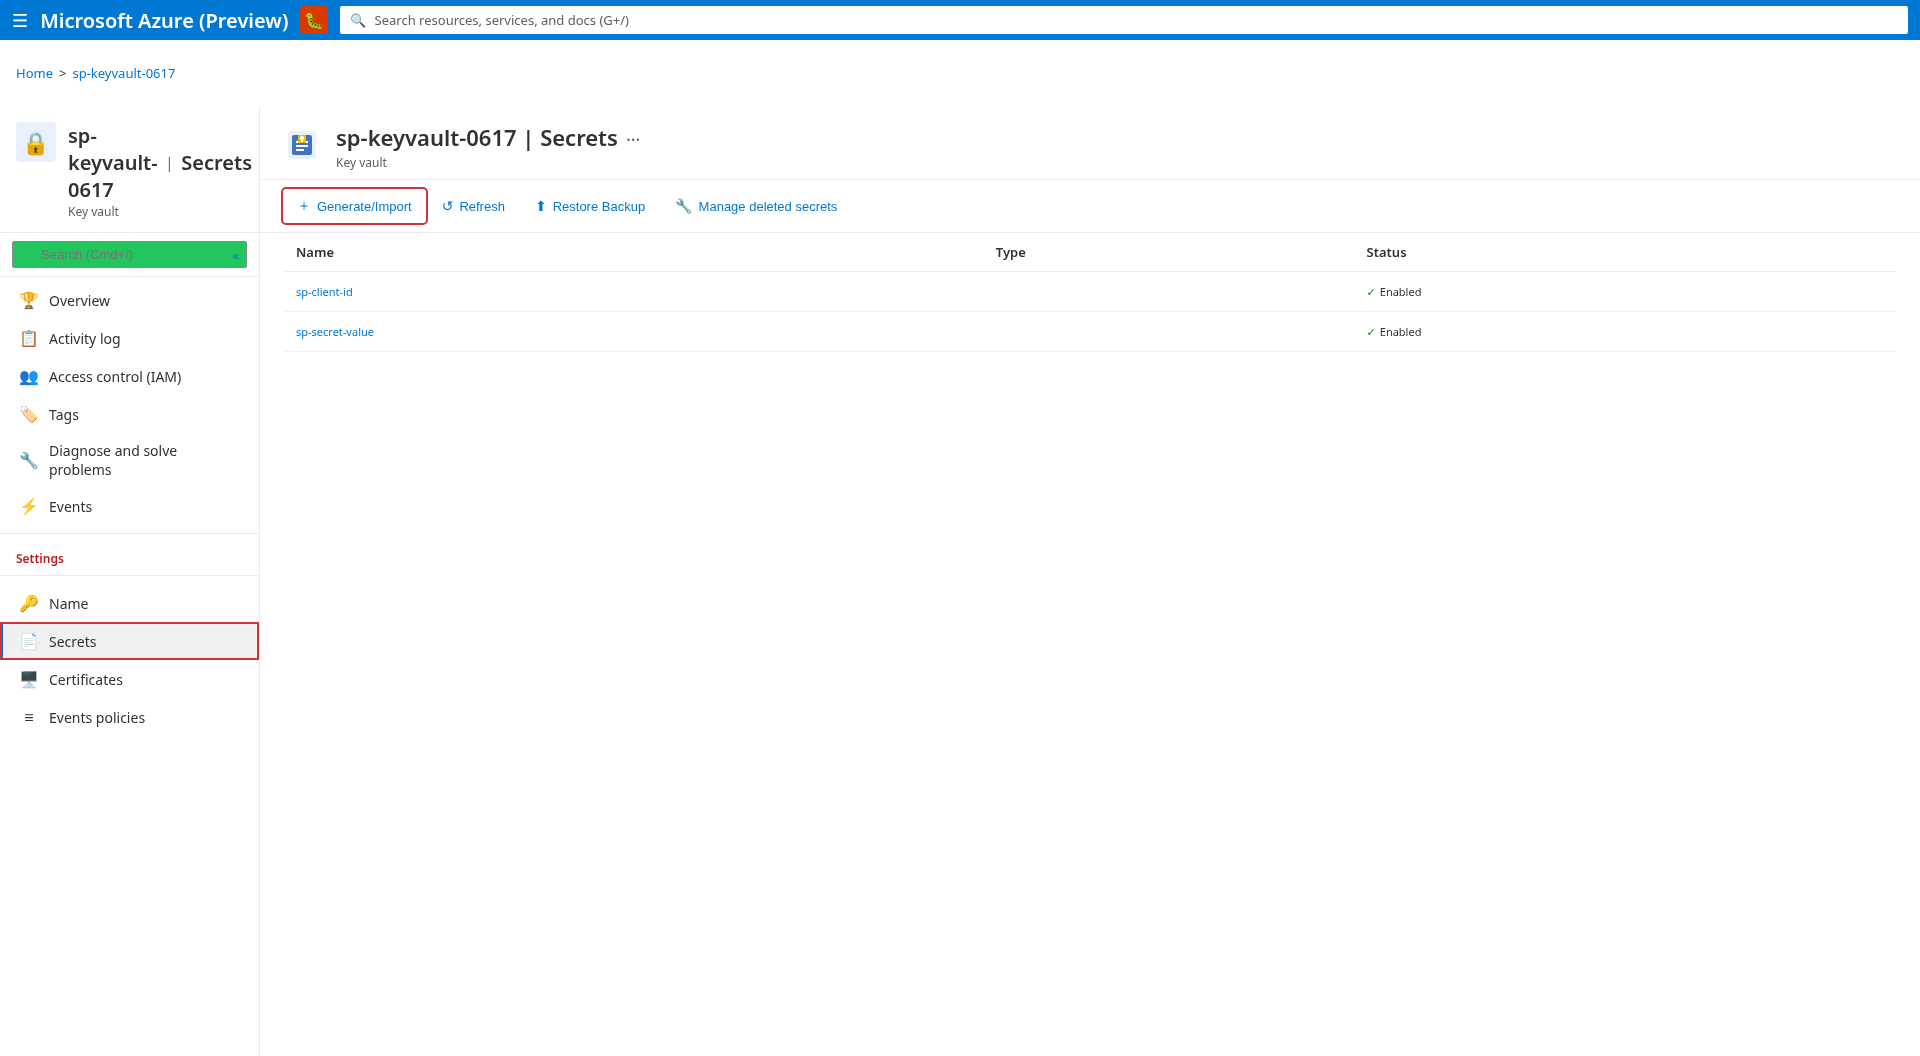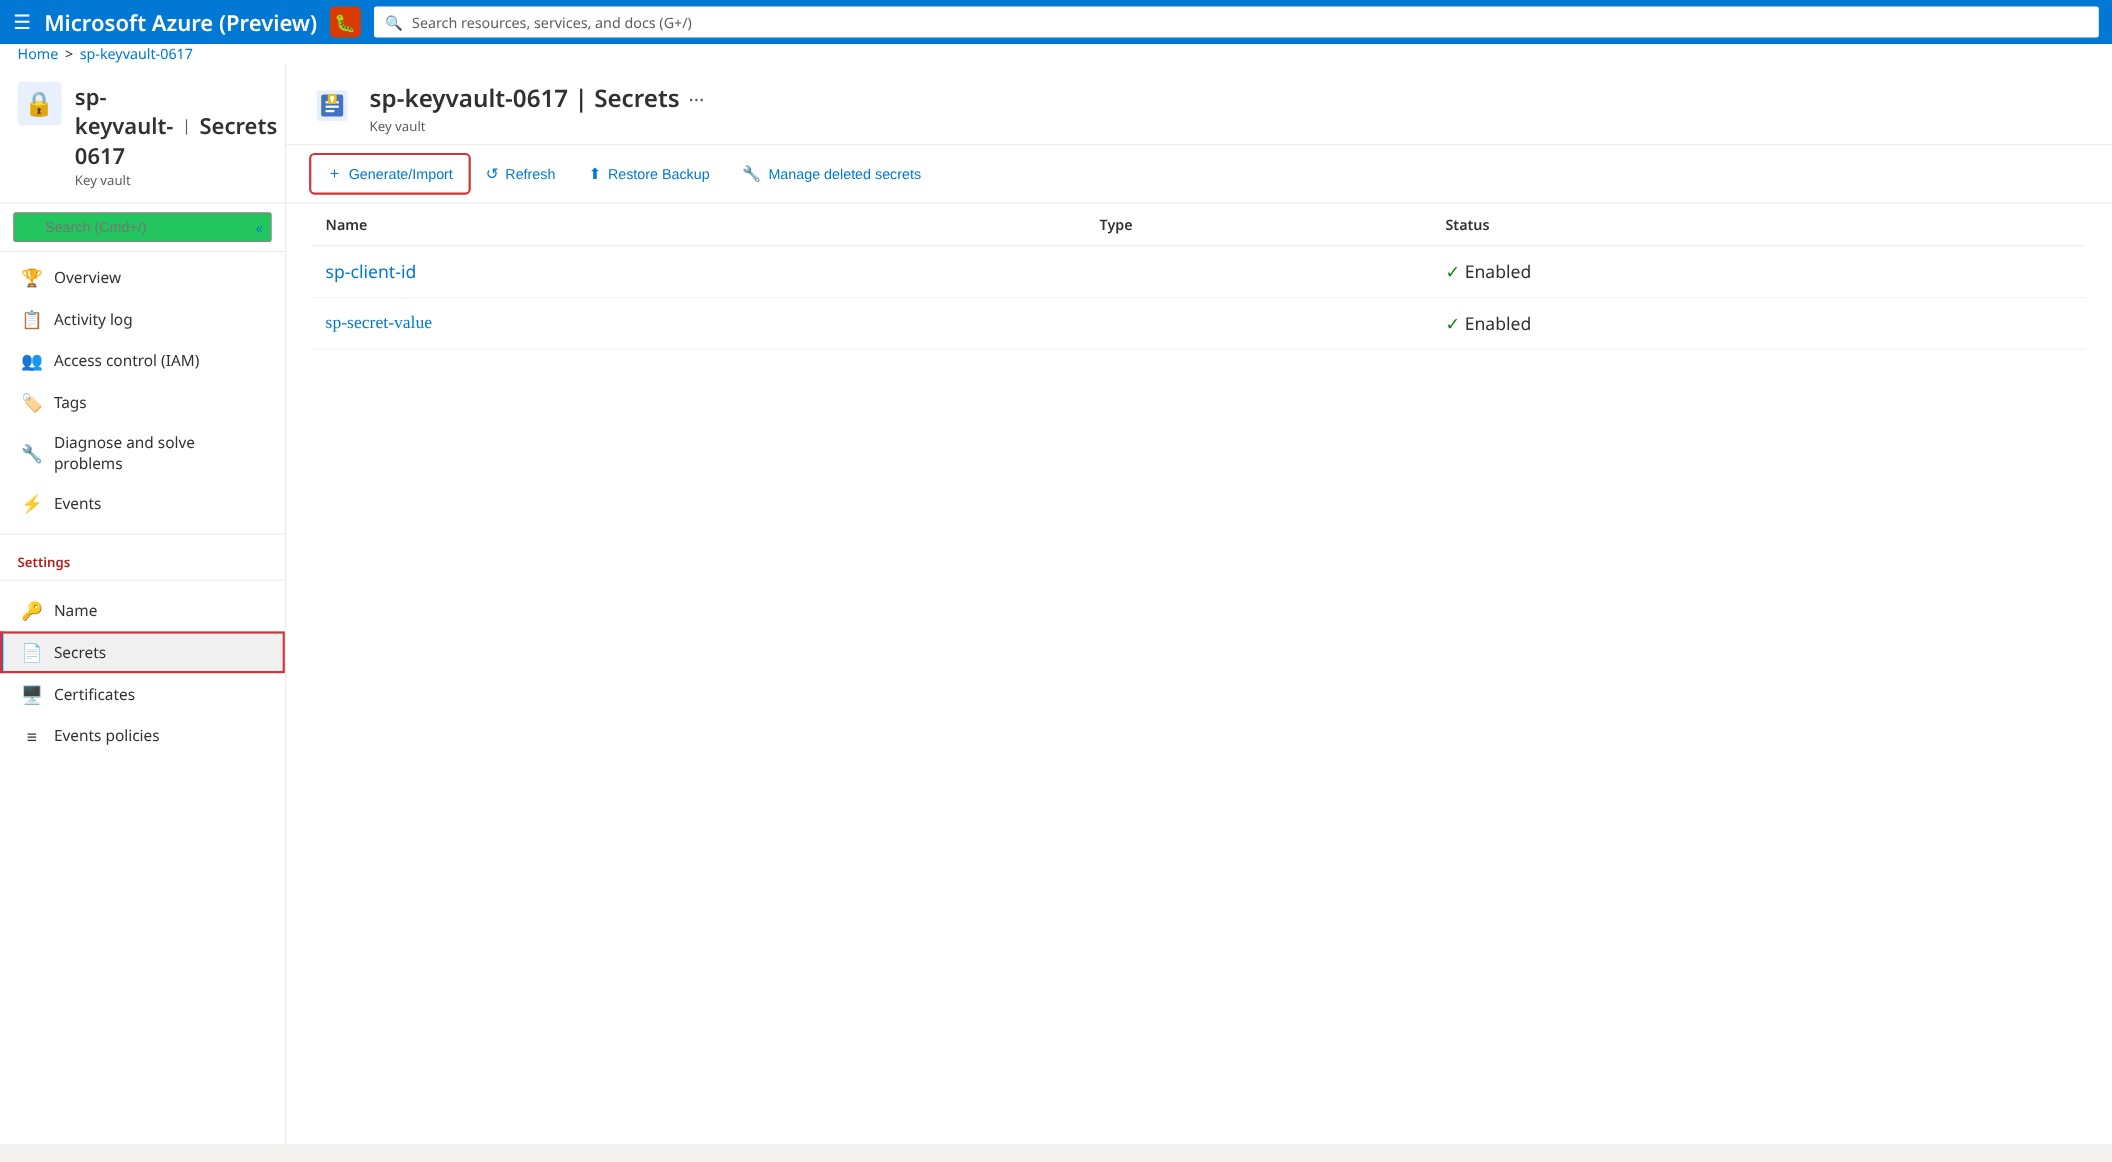--- a/index.html
+++ b/index.html
@@ -30,21 +30,21 @@
       height: 28px;
       display: flex; align-items: center;
       padding: 0 10px;
       gap: 8px;
       color: #605e5c;
       font-size: 13px;
     }
 
     
     .breadcrumb {
-      padding: 0 16px;
+      padding: 24px 16px;
       background: white;
       display: flex; align-items: center; gap: 6px;
       font-size: 13px;
     }
     .breadcrumb a { color: #0078d4; text-decoration: none; }
 
     
     .main-layout {
       display: flex;
       height: calc(100vh - 40px - 34px);
@@ -198,21 +198,21 @@
     .secrets-table th {
       text-align: left;
       padding: 10px 12px;
       font-weight: 600;
       font-size: 13px;
       border-bottom: 1px solid #edebe9;
       color: #323130;
     }
     .secrets-table td {
       padding: 12px 12px;
-      font-size: 16px;
+      font-size: 11px;
       border-bottom: 1px solid #f3f2f1;
       color: #323130;
     }
 
     
     .nav-item-secrets-active {
       outline: 2px solid #d13438;
       outline-offset: -2px;
     }
   </style>
@@ -373,21 +373,21 @@
             <th>Status</th>
           </tr>
         </thead>
         <tbody id="secrets-tbody">
         <tr>
               <td style="color: rgb(0, 120, 212); cursor: pointer;">sp-client-id</td>
               <td></td>
               <td><span style="color:#107c10;margin-right:4px;">✓</span>Enabled</td>
             </tr>
             <tr>
-              <td style="color: rgb(0, 120, 212); cursor: pointer; font-family: Liberation Serif, serif;">sp-secret-value</td>
+              <td style="color: rgb(0, 120, 212); cursor: pointer;">sp-secret-value</td>
               <td></td>
               <td><span style="color:#107c10;margin-right:4px;">✓</span>Enabled</td>
             </tr>
           </tbody>
       </table>
     </div>
 
   </main>
 </div>
 

